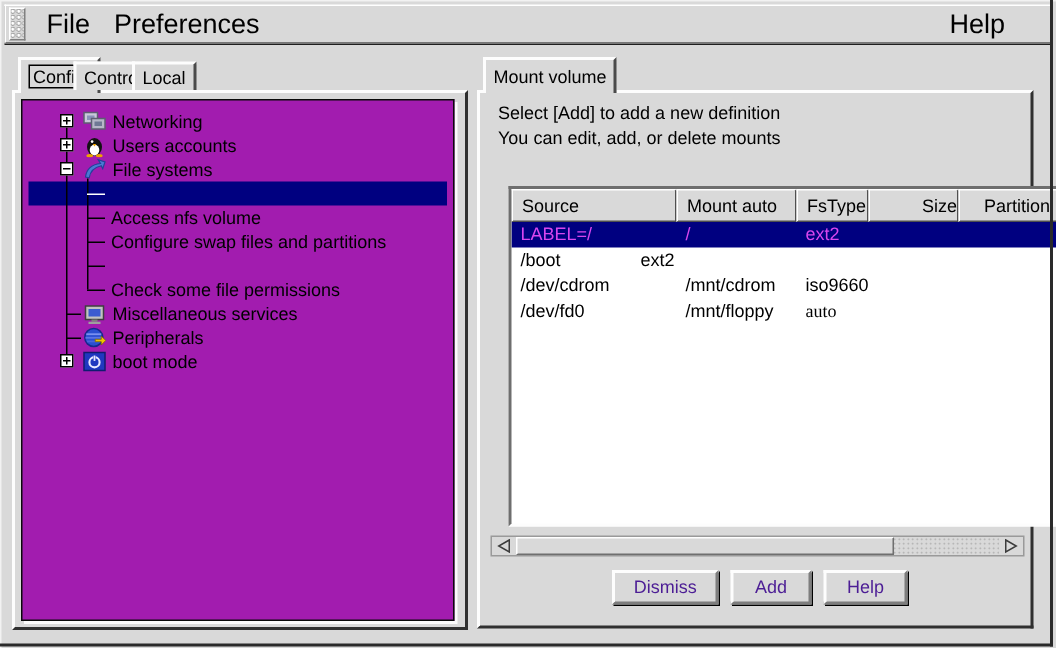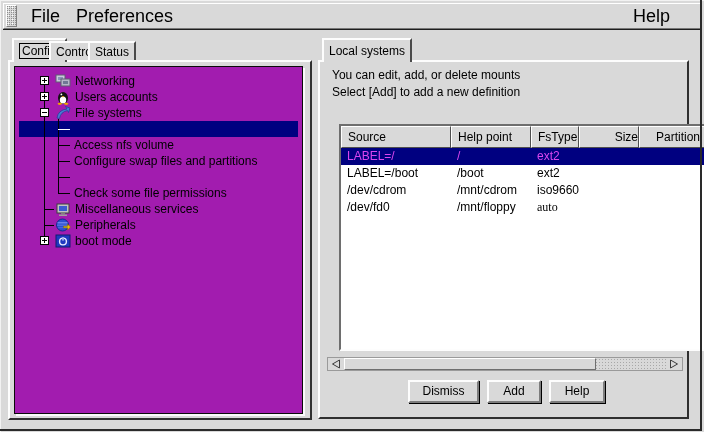--- a/index.html
+++ b/index.html
@@ -105,42 +105,42 @@
     border-top:1px solid #fff;border-left:1px solid #fff;
     border-right:1px solid #6f6f6f;border-bottom:1px solid #6f6f6f;
   }
 
   
   .btn{
     position:absolute;top:380px;height:23px;background:#d9d9d9;
     border-top:2px solid #fdfdfd;border-left:2px solid #fdfdfd;
     border-right:2px solid #7d7d7d;border-bottom:2px solid #7d7d7d;
     box-shadow:1px 1px 0 #000;
-    font-family:"Liberation Sans", sans-serif;font-size:12px;color:#000000;
+    font-family:"Liberation Sans", sans-serif;font-size:12px;color:#4c1d95;
     text-align:center;line-height:19px;z-index:6;padding:0;
   }
 </style>
 </head>
 <body>
 
 <div class="window">
 
   <div class="menubar">
     <div class="grip"></div>
     <div class="menu-item">File</div>
     <div class="menu-item">Preferences</div>
     <div class="menu-spacer"></div>
     <div class="menu-item">Help</div>
   </div>
 
   <div class="tab active" style="left:12px;">
     <span class="focus-rect">Config</span>
   </div>
   <div class="tab inactive" style="left:49px;">Control</div>
-  <div class="tab inactive" style="left:88px;">Status</div>
+  <div class="tab inactive" style="left:88px;">Local</div>
   <div class="panel left-panel"></div>
   <div class="tree-canvas" id="tree-canvas">
       <div class="tree-sel" style="top:54px"></div>
       <div class="tree-line" style="left:29px;top:14px;width:1px;height:160px"></div>
       <div class="tree-line" style="left:43px;top:52px;width:1px;height:74px"></div>
       <div class="tree-expander" style="left:25px;top:9px">
         <div class="ph"></div>
         <div class="pv"></div>
       </div>
       <div class="tree-icon" style="left:40px;top:6px"><svg width="16" height="16">
@@ -201,45 +201,44 @@
       </div>
       <div class="tree-icon" style="left:40px;top:166px"><svg width="16" height="16">
           <rect x="1" y="2" width="14" height="12" fill="#2038c0" stroke="#101c70"></rect>
           <circle cx="8" cy="8.5" r="3.4" fill="none" stroke="#e9e9ff" stroke-width="1.4"></circle>
           <rect x="7.2" y="3.6" width="1.6" height="3.6" fill="#2038c0"></rect>
           <rect x="7.4" y="4" width="1.2" height="3.6" fill="#e9e9ff"></rect>
         </svg></div>
       <div class="tree-row-label" style="left:60px;top:166px">boot mode</div>
     </div>
 
-  <div class="tab active" style="left:322px;">Local systems</div>
+  <div class="tab active" style="left:322px;">Mount volume</div>
   <div class="panel right-panel"></div>
 
   <div class="instructions">
+    <div>Select [Add] to add a new definition</div>
     <div>You can edit, add, or delete mounts</div>
-    <div>Select [Add] to add a new definition</div>
   </div>
 
   <div class="table-frame" id="mount-table">
       <div class="thead">
         <div class="th" style="width: 110px;">Source</div>
-        <div class="th" style="width: 80px;">Help point</div>
+        <div class="th" style="width: 80px;">Mount auto</div>
         <div class="th" style="width: 48px;">FsType</div>
         <div class="th center" style="width: 60px; text-align: right;">Size</div>
         <div class="th" style="width: 70px; padding-left: 16px;">Partition</div>
       </div>
       <div class="trow selected">
         <div class="td" style="width: 110px;">LABEL=/</div>
         <div class="td" style="width: 80px;">/</div>
         <div class="td" style="width: 48px;">ext2</div>
         <div class="td" style="width: 60px;"></div>
         <div class="td" style="width: 70px;"></div>
       </div>
       <div class="trow">
-        <div class="td" style="width: 110px;">LABEL=/boot</div>
         <div class="td" style="width: 80px;">/boot</div>
         <div class="td" style="width: 48px;">ext2</div>
         <div class="td" style="width: 60px;"></div>
         <div class="td" style="width: 70px;"></div>
       </div>
       <div class="trow">
         <div class="td" style="width: 110px;">/dev/cdrom</div>
         <div class="td" style="width: 80px;">/mnt/cdrom</div>
         <div class="td" style="width: 48px;">iso9660</div>
         <div class="td" style="width: 60px;"></div>

